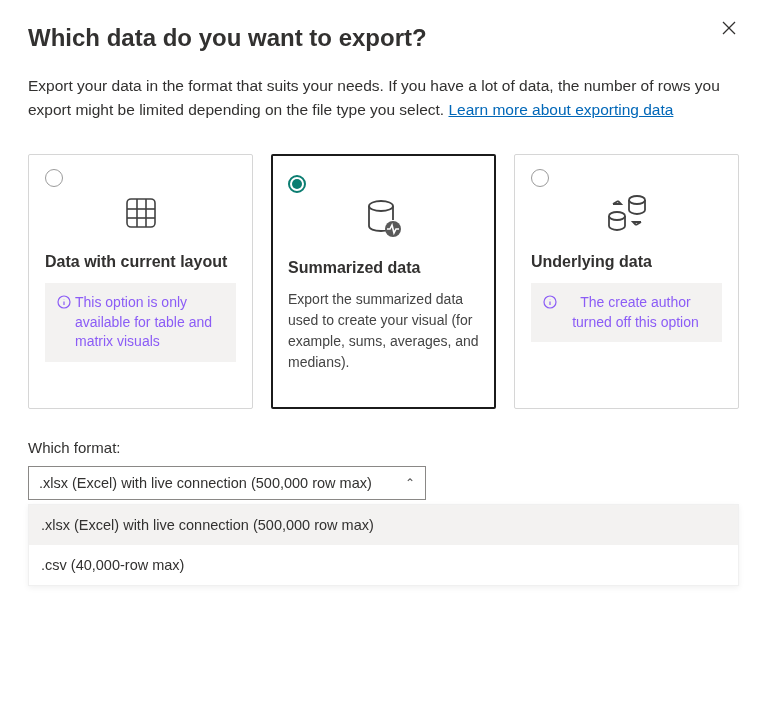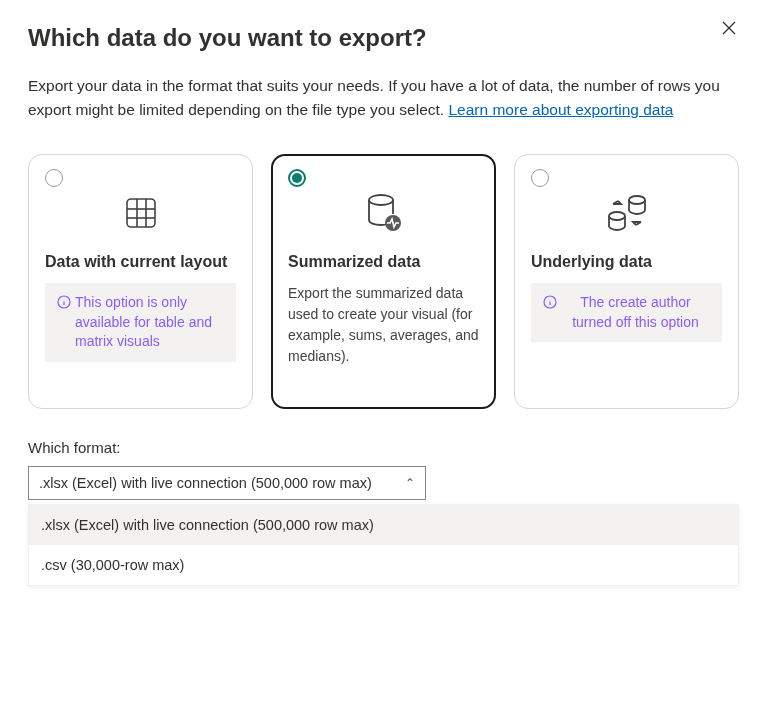--- a/index.html
+++ b/index.html
@@ -42,30 +42,30 @@
       text-decoration: underline;
     }
     .cards {
       display: flex;
       gap: 18px;
       margin-bottom: 30px;
     }
     .card {
       flex: 1;
       border: 1px solid #d6d6d6;
-      border-radius: 14px;
+      border-radius: 2px;
       padding: 14px 16px 18px 16px;
       min-height: 255px;
       position: relative;
       cursor: pointer;
       background: #fff;
     }
     .card.selected {
       border: 2px solid #1b1b1b;
-      padding: 13px 15px 17px 15px;
+      padding: 19px 15px 17px 15px;
     }
     .radio {
       width: 18px;
       height: 18px;
       border: 1.5px solid #9b9b9b;
       border-radius: 50%;
       display: flex;
       align-items: center;
       justify-content: center;
       margin-bottom: 2px;
@@ -233,14 +233,14 @@
 
 <div class="format-label">Which format:</div>
 
 <div class="dropdown">
   <span>.xlsx (Excel) with live connection (500,000 row max)</span>
   <span class="chevron">⌃</span>
 </div>
 
 <div class="dropdown-list">
   <div class="dropdown-item highlight">.xlsx (Excel) with live connection (500,000 row max)</div>
-  <div class="dropdown-item">.csv (30,000-row max)</div>
+  <div class="dropdown-item">.csv (40,000-row max)</div>
 </div>
 
 </body></html>

